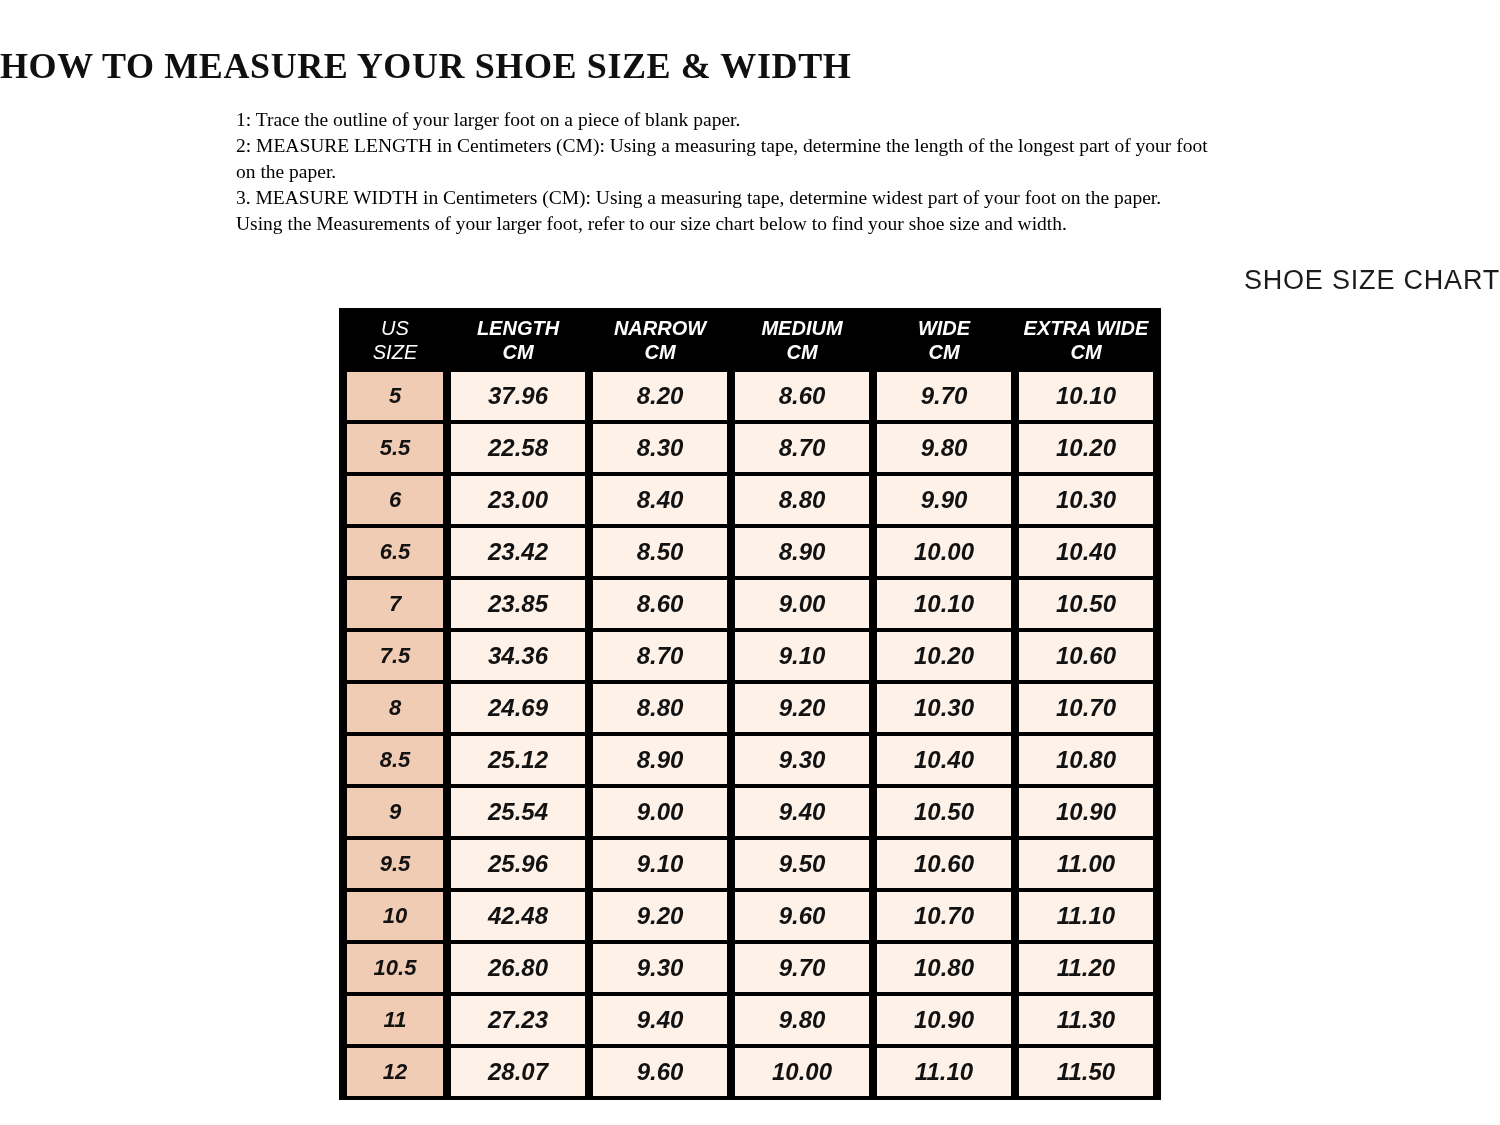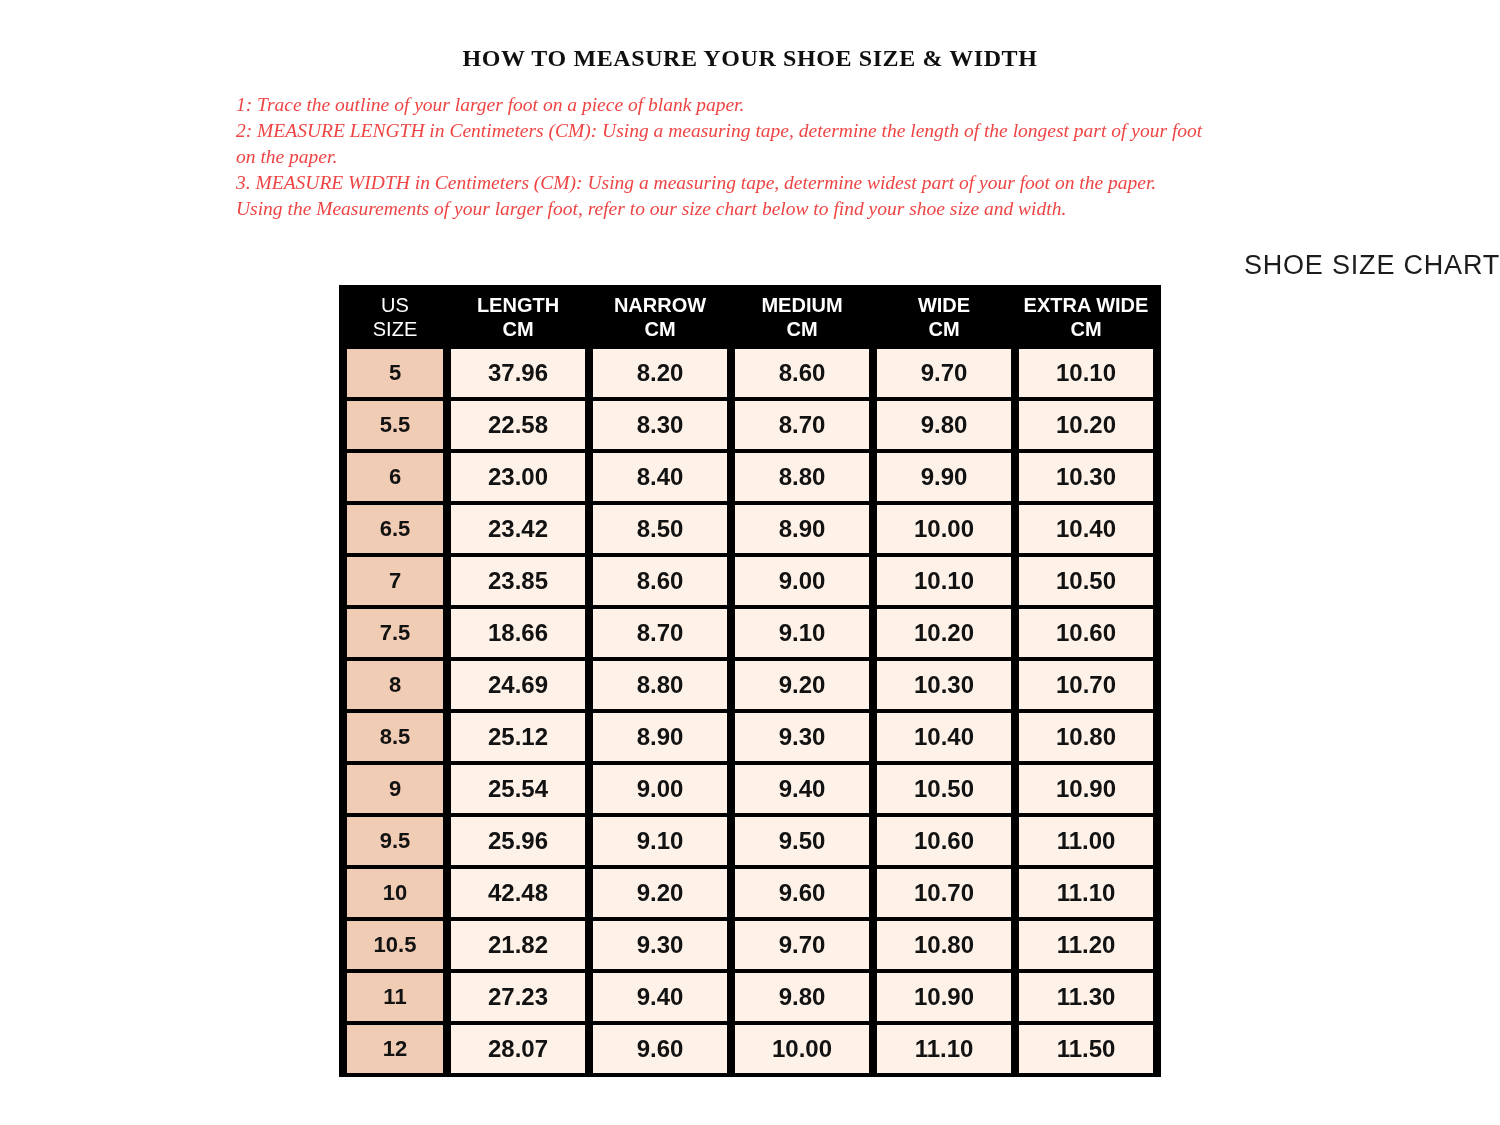--- a/index.html
+++ b/index.html
@@ -8,55 +8,54 @@
     width: 1500px;
     height: 1125px;
     position: relative;
     overflow: hidden;
     font-family: "Liberation Serif", serif;
     color: #141414;
   }
 
   .page-title {
     padding-top: 45px;
-    text-align: center;
     font-family: "Liberation Serif", serif;
-    font-size: 24px;
+    font-size: 36px;
     font-weight: 700;
     letter-spacing: 0.6px;
     color: #101010;
   }
 
   .instructions {
     margin: 20px 0 6px 236px;
     width: 990px;
     font-family: "Liberation Serif", serif;
     font-size: 19.5px;
     line-height: 26px;
-    color: #ef4444;
-    font-style: italic;
+    color: #000000;
   }
   .instructions p { margin: 0; }
 
   .chart-heading {
     margin-top: 28px;
     text-align: right;
     font-family: "Liberation Sans", sans-serif;
     font-size: 27px;
     font-weight: 400;
     letter-spacing: 0.8px;
     color: #1c1c1c;
   }
 
   table.size-table {
-    margin: 4px auto 0 auto;
+    margin: 12px auto 0 auto;
     background: var(--grid, #000000);
     border-collapse: separate;
     border-spacing: 8px 4px;
     table-layout: fixed;
+    font-style: italic;
   }
   .size-table th,
   .size-table td {
     text-align: center;
     vertical-align: middle;
     font-family: "Liberation Sans", sans-serif;
   }
   .size-table th {
     width: 134px;
     height: 56px;
@@ -152,21 +151,21 @@
         <tr>
           <td>7</td>
           <td>23.85</td>
           <td>8.60</td>
           <td>9.00</td>
           <td>10.10</td>
           <td>10.50</td>
         </tr>
         <tr>
           <td>7.5</td>
-          <td>18.66</td>
+          <td>34.36</td>
           <td>8.70</td>
           <td>9.10</td>
           <td>10.20</td>
           <td>10.60</td>
         </tr>
         <tr>
           <td>8</td>
           <td>24.69</td>
           <td>8.80</td>
           <td>9.20</td>
@@ -200,21 +199,21 @@
         <tr>
           <td>10</td>
           <td>42.48</td>
           <td>9.20</td>
           <td>9.60</td>
           <td>10.70</td>
           <td>11.10</td>
         </tr>
         <tr>
           <td>10.5</td>
-          <td>21.82</td>
+          <td>26.80</td>
           <td>9.30</td>
           <td>9.70</td>
           <td>10.80</td>
           <td>11.20</td>
         </tr>
         <tr>
           <td>11</td>
           <td>27.23</td>
           <td>9.40</td>
           <td>9.80</td>

